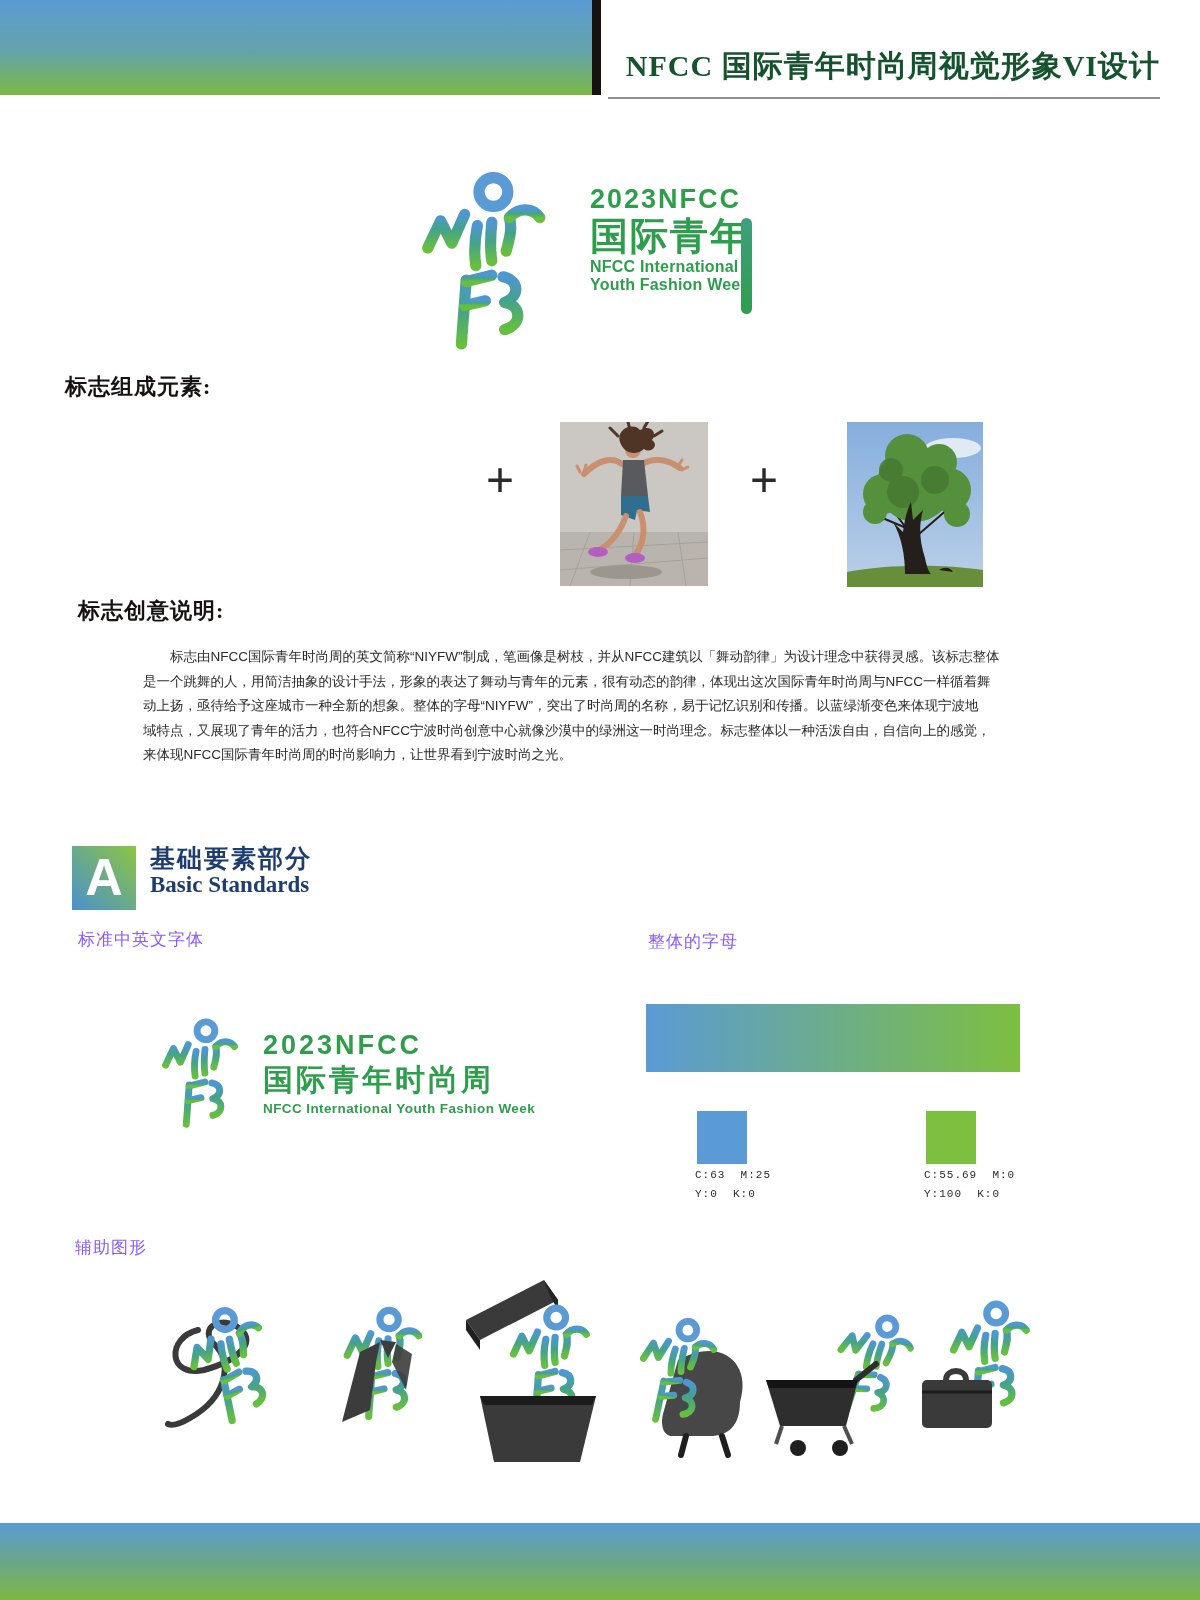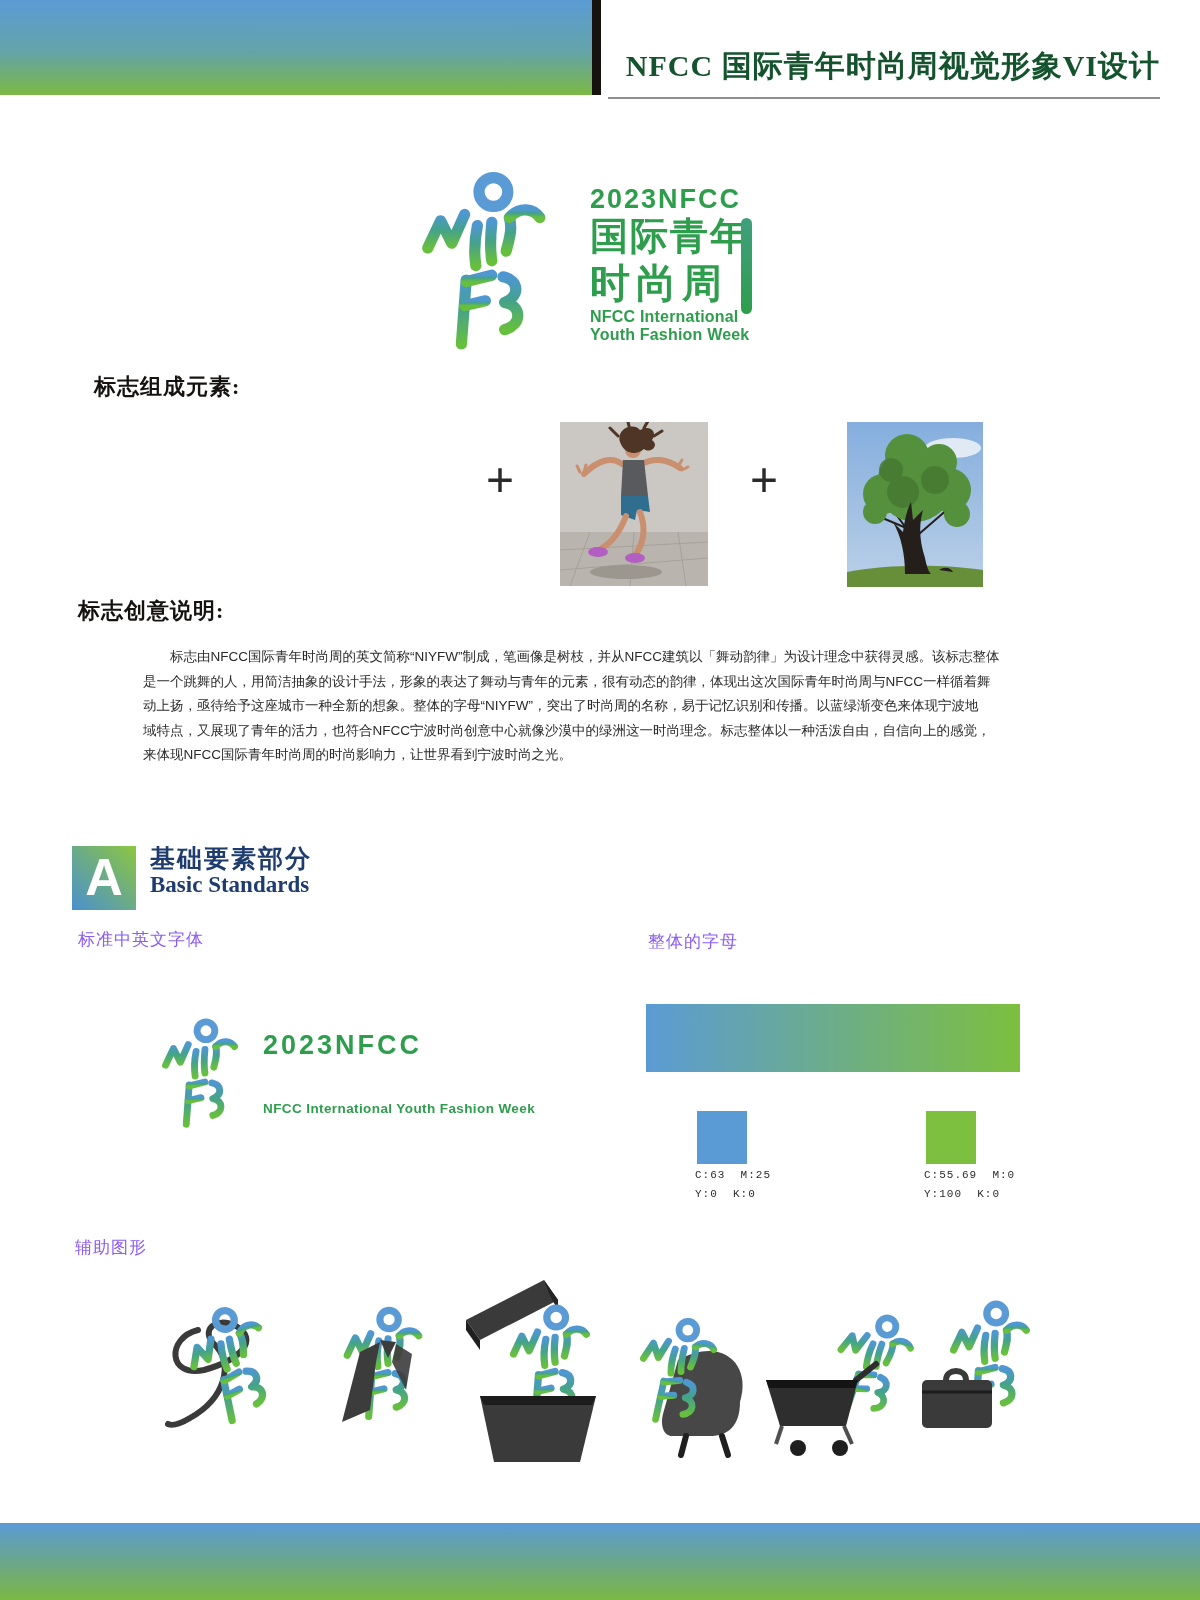--- a/index.html
+++ b/index.html
@@ -22,21 +22,21 @@
   .logo-year{font-size:27px;font-weight:800;letter-spacing:2px;line-height:30px;}
   .logo-cn1{font-size:38px;font-weight:700;letter-spacing:2px;line-height:44px;}
   .logo-cn2{font-size:40px;font-weight:700;letter-spacing:6px;line-height:50px;}
   .logo-en{font-size:16px;font-weight:700;line-height:18px;letter-spacing:.2px;}
   .logo-vbar{left:741px;top:218px;width:11px;height:96px;border-radius:6px;
     background:linear-gradient(180deg,#3f9f7e,#2E9E4D);}
 
   
   .sec-heading{font-family:"Liberation Serif",serif;font-weight:bold;font-size:22px;
     color:#151210;letter-spacing:1px;}
-  .h-elements{left:94px;top:372px;}
+  .h-elements{left:65px;top:372px;}
   .h-idea{left:78px;top:596px;}
 
   
   .wordmark{left:196px;top:440px;font-size:68px;font-weight:800;color:#221c19;
     letter-spacing:1px;line-height:78px;}
   .plus{width:44px;text-align:center;font-size:48px;font-weight:100;color:#2a2a2a;line-height:48px;}
   .plus1{left:478px;top:456px;}
   .plus2{left:742px;top:456px;}
   .photo{overflow:hidden;}
   .photo-dancer{left:560px;top:422px;width:148px;height:164px;}
@@ -130,21 +130,20 @@
   <div class="abs header-divider"></div>
   <div class="abs page-title">NFCC 国际青年时尚周视觉形象VI设计</div>
   <div class="abs title-rule"></div>
 
   <svg class="abs logo-mark-main" width="178" height="208" viewBox="0 0 100 130">
     <use href="#fig"></use>
   </svg>
   <div class="abs logo-text-main">
     <div class="logo-year">2023NFCC</div>
     <div class="logo-cn1">国际青年</div>
-    <div class="logo-cn2">时尚周</div>
     <div class="logo-en">NFCC International</div>
     <div class="logo-en">Youth Fashion Week</div>
   </div>
   <div class="abs logo-vbar"></div>
 
   <div class="abs sec-heading h-elements">标志组成元素:</div>
   <div class="abs plus plus1">+</div>
 
   <svg class="abs photo photo-dancer" width="148" height="164" viewBox="0 0 148 164">
     <rect width="148" height="110" fill="#CBC8C4"></rect>
@@ -208,20 +207,21 @@
   <div class="abs basic-cn">基础要素部分</div>
   <div class="abs basic-en">Basic Standards</div>
 
   <div class="abs small-label l-fonts">标准中英文字体</div>
   <div class="abs small-label l-colors">整体的字母</div>
 
   <svg class="abs logo-mark-h" width="100" height="128" viewBox="0 0 100 130">
     <use href="#fig"></use>
   </svg>
   <div class="abs hlogo-year">2023NFCC</div>
+  <div class="abs hlogo-cn">国际青年时尚周</div>
   <div class="abs hlogo-en">NFCC International Youth Fashion Week</div>
 
   <div class="abs grad-bar"></div>
   <div class="abs swatch sw-blue"></div>
   <div class="abs cmyk cmyk-blue"><span>C:63  M:25</span><br><span>Y:0  K:0</span></div>
   <div class="abs swatch sw-green"></div>
   <div class="abs cmyk cmyk-green"><span>C:55.69  M:0</span><br><span>Y:100  K:0</span></div>
 
   <div class="abs small-label l-aux">辅助图形</div>
 

